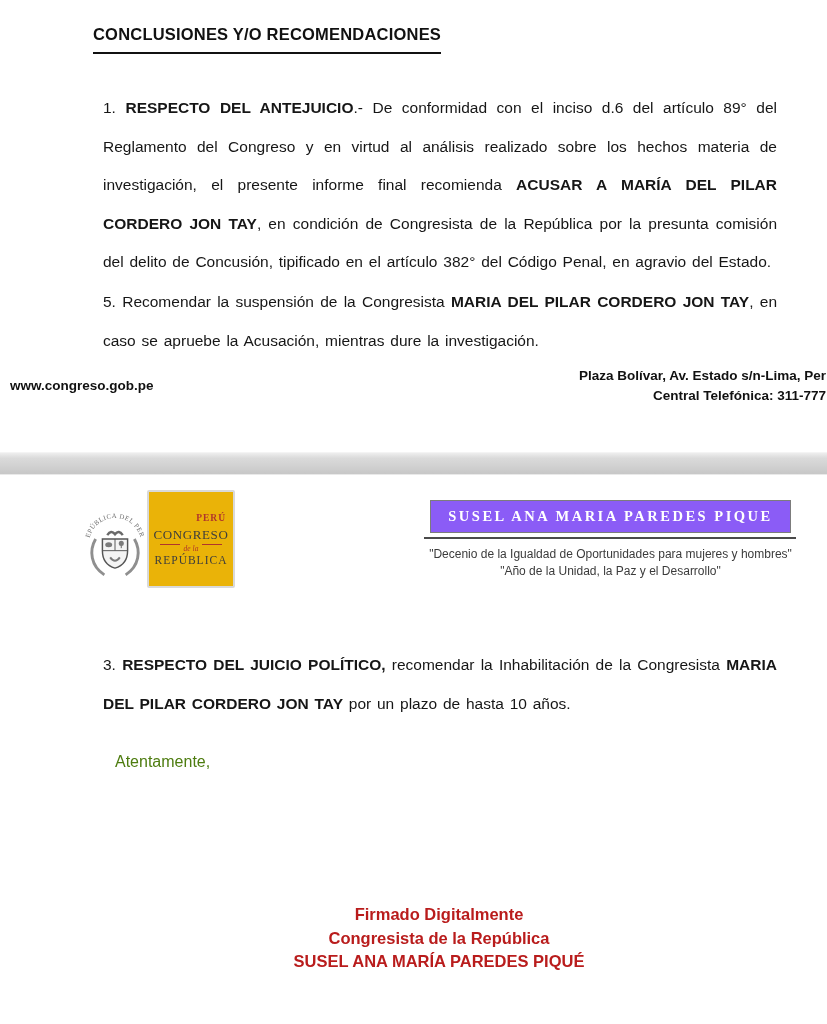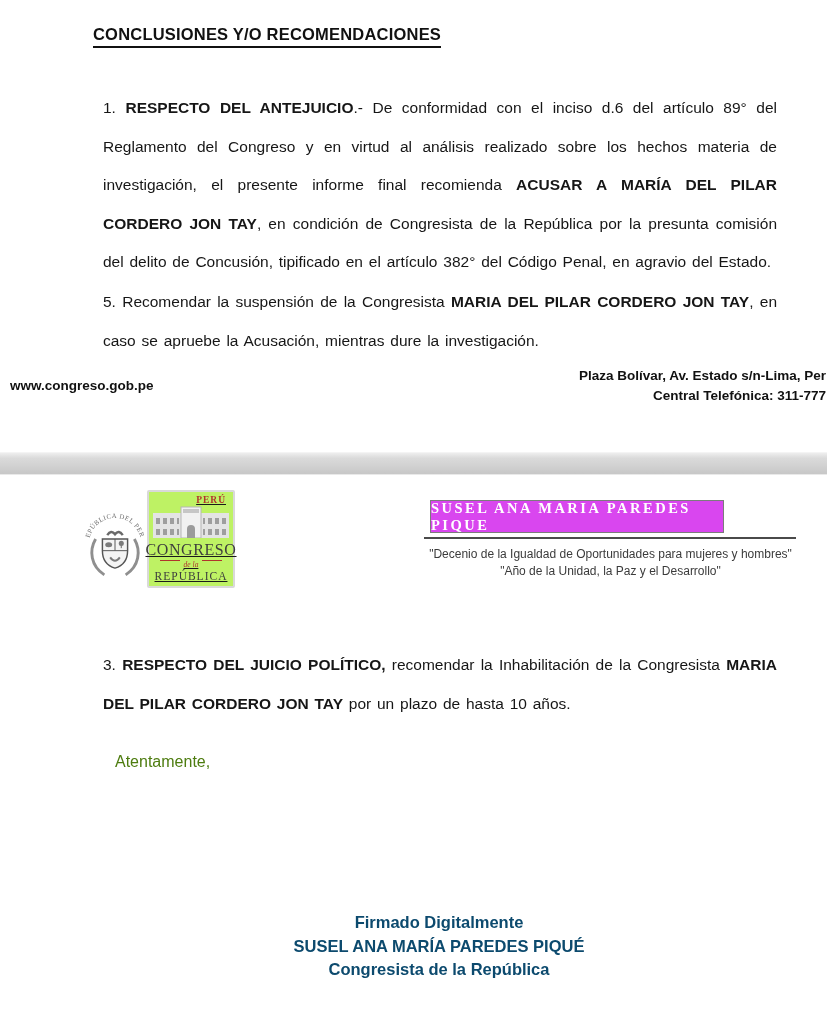--- a/index.html
+++ b/index.html
@@ -9,21 +9,21 @@
     overflow:hidden;
     font-family:"Liberation Sans",sans-serif;
     color:#1a1a1a;
   }
   .abs{position:absolute;}
 
   
   .doc-title{
     left:93px;top:25px;
     font-size:16.5px;font-weight:bold;letter-spacing:.2px;color:#111;
-    border-bottom:2px solid #111;padding-bottom:2px;
+    border-bottom:2px solid #111;padding-bottom:8px;
   }
   .para{
     left:93px;width:674px;
     font-size:15.5px;line-height:38.5px;
     text-align:justify;color:#161616;
     word-spacing:1.5px;
     margin:10px;
   }
   .para b{font-weight:bold;}
   #p1{top:79px;}
@@ -45,68 +45,68 @@
     left:0;top:452px;width:827px;height:21px;
     background:linear-gradient(180deg,#eeeeee 0%,#dadada 25%,#d3d3d3 55%,#c7c7c7 100%);
     border-top:1px solid #f4f4f4;
     border-bottom:1px solid #e9e9e9;
   }
 
   
   .seal{left:84px;top:496px;}
   .congress-box{
     left:147px;top:490px;width:88px;height:98px;
-    border:2px solid #d9d9d9;border-radius:2px;background:#bef264;
+    border:2px solid #d9d9d9;border-radius:2px;background:#eab308;
     display:flex;flex-direction:column;align-items:center;
-    box-sizing:border-box;padding:2px 3px;text-decoration:underline;
+    box-sizing:border-box;padding:20px 3px;
   }
   .congress-country{
     align-self:flex-end;
     font-family:"Liberation Serif",serif;
     font-size:9.5px;font-weight:bold;letter-spacing:1px;
     color:#b0352c;margin:1px 4px 1px 0;
   }
   .congress-line1{
     font-family:"Liberation Serif",serif;
-    font-size:16px;color:#3d3d3d;letter-spacing:.6px;margin-top:3px;
+    font-size:13px;color:#3d3d3d;letter-spacing:.6px;margin-top:3px;
   }
   .congress-line2{
     font-family:"Liberation Serif",serif;font-style:italic;
     font-size:7.5px;color:#b0352c;
     display:flex;gap:4px;margin:1px 0;
   }
   .congress-line2::before,.congress-line2::after{
     content:"";display:block;width:20px;height:1px;background:#b0352c;
   }
   .congress-line3{
     font-family:"Liberation Serif",serif;
     font-size:11.5px;color:#3d3d3d;letter-spacing:1px;
   }
 
   .name-banner{
-    left:430px;top:500px;width:294px;height:33px;
-    background:#d946ef;border:1px solid #7c7c7c;box-sizing:border-box;
+    left:430px;top:500px;width:361px;height:33px;
+    background:#8b5cf6;border:1px solid #7c7c7c;box-sizing:border-box;
     display:flex;align-items:center;justify-content:center;
     font-family:"Liberation Serif",serif;
     font-size:14.5px;font-weight:bold;letter-spacing:2.5px;color:#ffffff;
   }
   .name-banner-rule{
     left:424px;top:537px;width:372px;height:2px;background:#4a4a4a;
   }
   .mottos{
     left:408px;top:546px;width:405px;
     text-align:center;font-size:12px;color:#3b3b3b;line-height:17px;
   }
 
   
   .closing{left:115px;top:753px;font-size:16px;color:#4d7c0f;}
   .signature{
     left:214px;top:903px;width:450px;
-    text-align:center;font-weight:bold;color:#0c4a6e;
-    font-size:16.5px;line-height:23.5px;margin-top:8px;
+    text-align:center;font-weight:bold;color:#b91c1c;
+    font-size:16.5px;line-height:23.5px;
   }
 </style>
 </head>
 <body>
 
 <div class="abs doc-title">CONCLUSIONES Y/O RECOMENDACIONES</div>
 
 <p class="abs para" id="p1"><span>1. </span><b>RESPECTO DEL ANTEJUICIO</b><span>.- De conformidad con el inciso d.6 del artículo 89° del Reglamento del Congreso y en virtud al análisis realizado sobre los hechos materia de investigación, el presente informe final recomienda </span><b>ACUSAR A MARÍA DEL PILAR CORDERO JON TAY</b><span>, en condición de Congresista de la República por la presunta comisión del delito de Concusión, tipificado en el artículo 382° del Código Penal, en agravio del Estado.</span></p>
 
 <p class="abs para" id="p2"><span>5. Recomendar la suspensión de la Congresista </span><b>MARIA DEL PILAR CORDERO JON TAY</b><span>, en caso se apruebe la Acusación, mientras dure la investigación.</span></p>
@@ -181,15 +181,15 @@
   <div>"Decenio de la Igualdad de Oportunidades para mujeres y hombres"</div>
   <div>"Año de la Unidad, la Paz y el Desarrollo"</div>
 </div>
 
 <p class="abs para" id="p3"><span>3. </span><b>RESPECTO DEL JUICIO POLÍTICO,</b><span> recomendar la Inhabilitación de la Congresista </span><b>MARIA DEL PILAR CORDERO JON TAY</b><span> por un plazo de hasta 10 años.</span></p>
 
 <div class="abs closing">Atentamente,</div>
 
 <div class="abs signature">
   <div>Firmado Digitalmente</div>
+  <div>Congresista de la República</div>
   <div>SUSEL ANA MARÍA PAREDES PIQUÉ</div>
-  <div>Congresista de la República</div>
 </div>
 
 </body></html>

